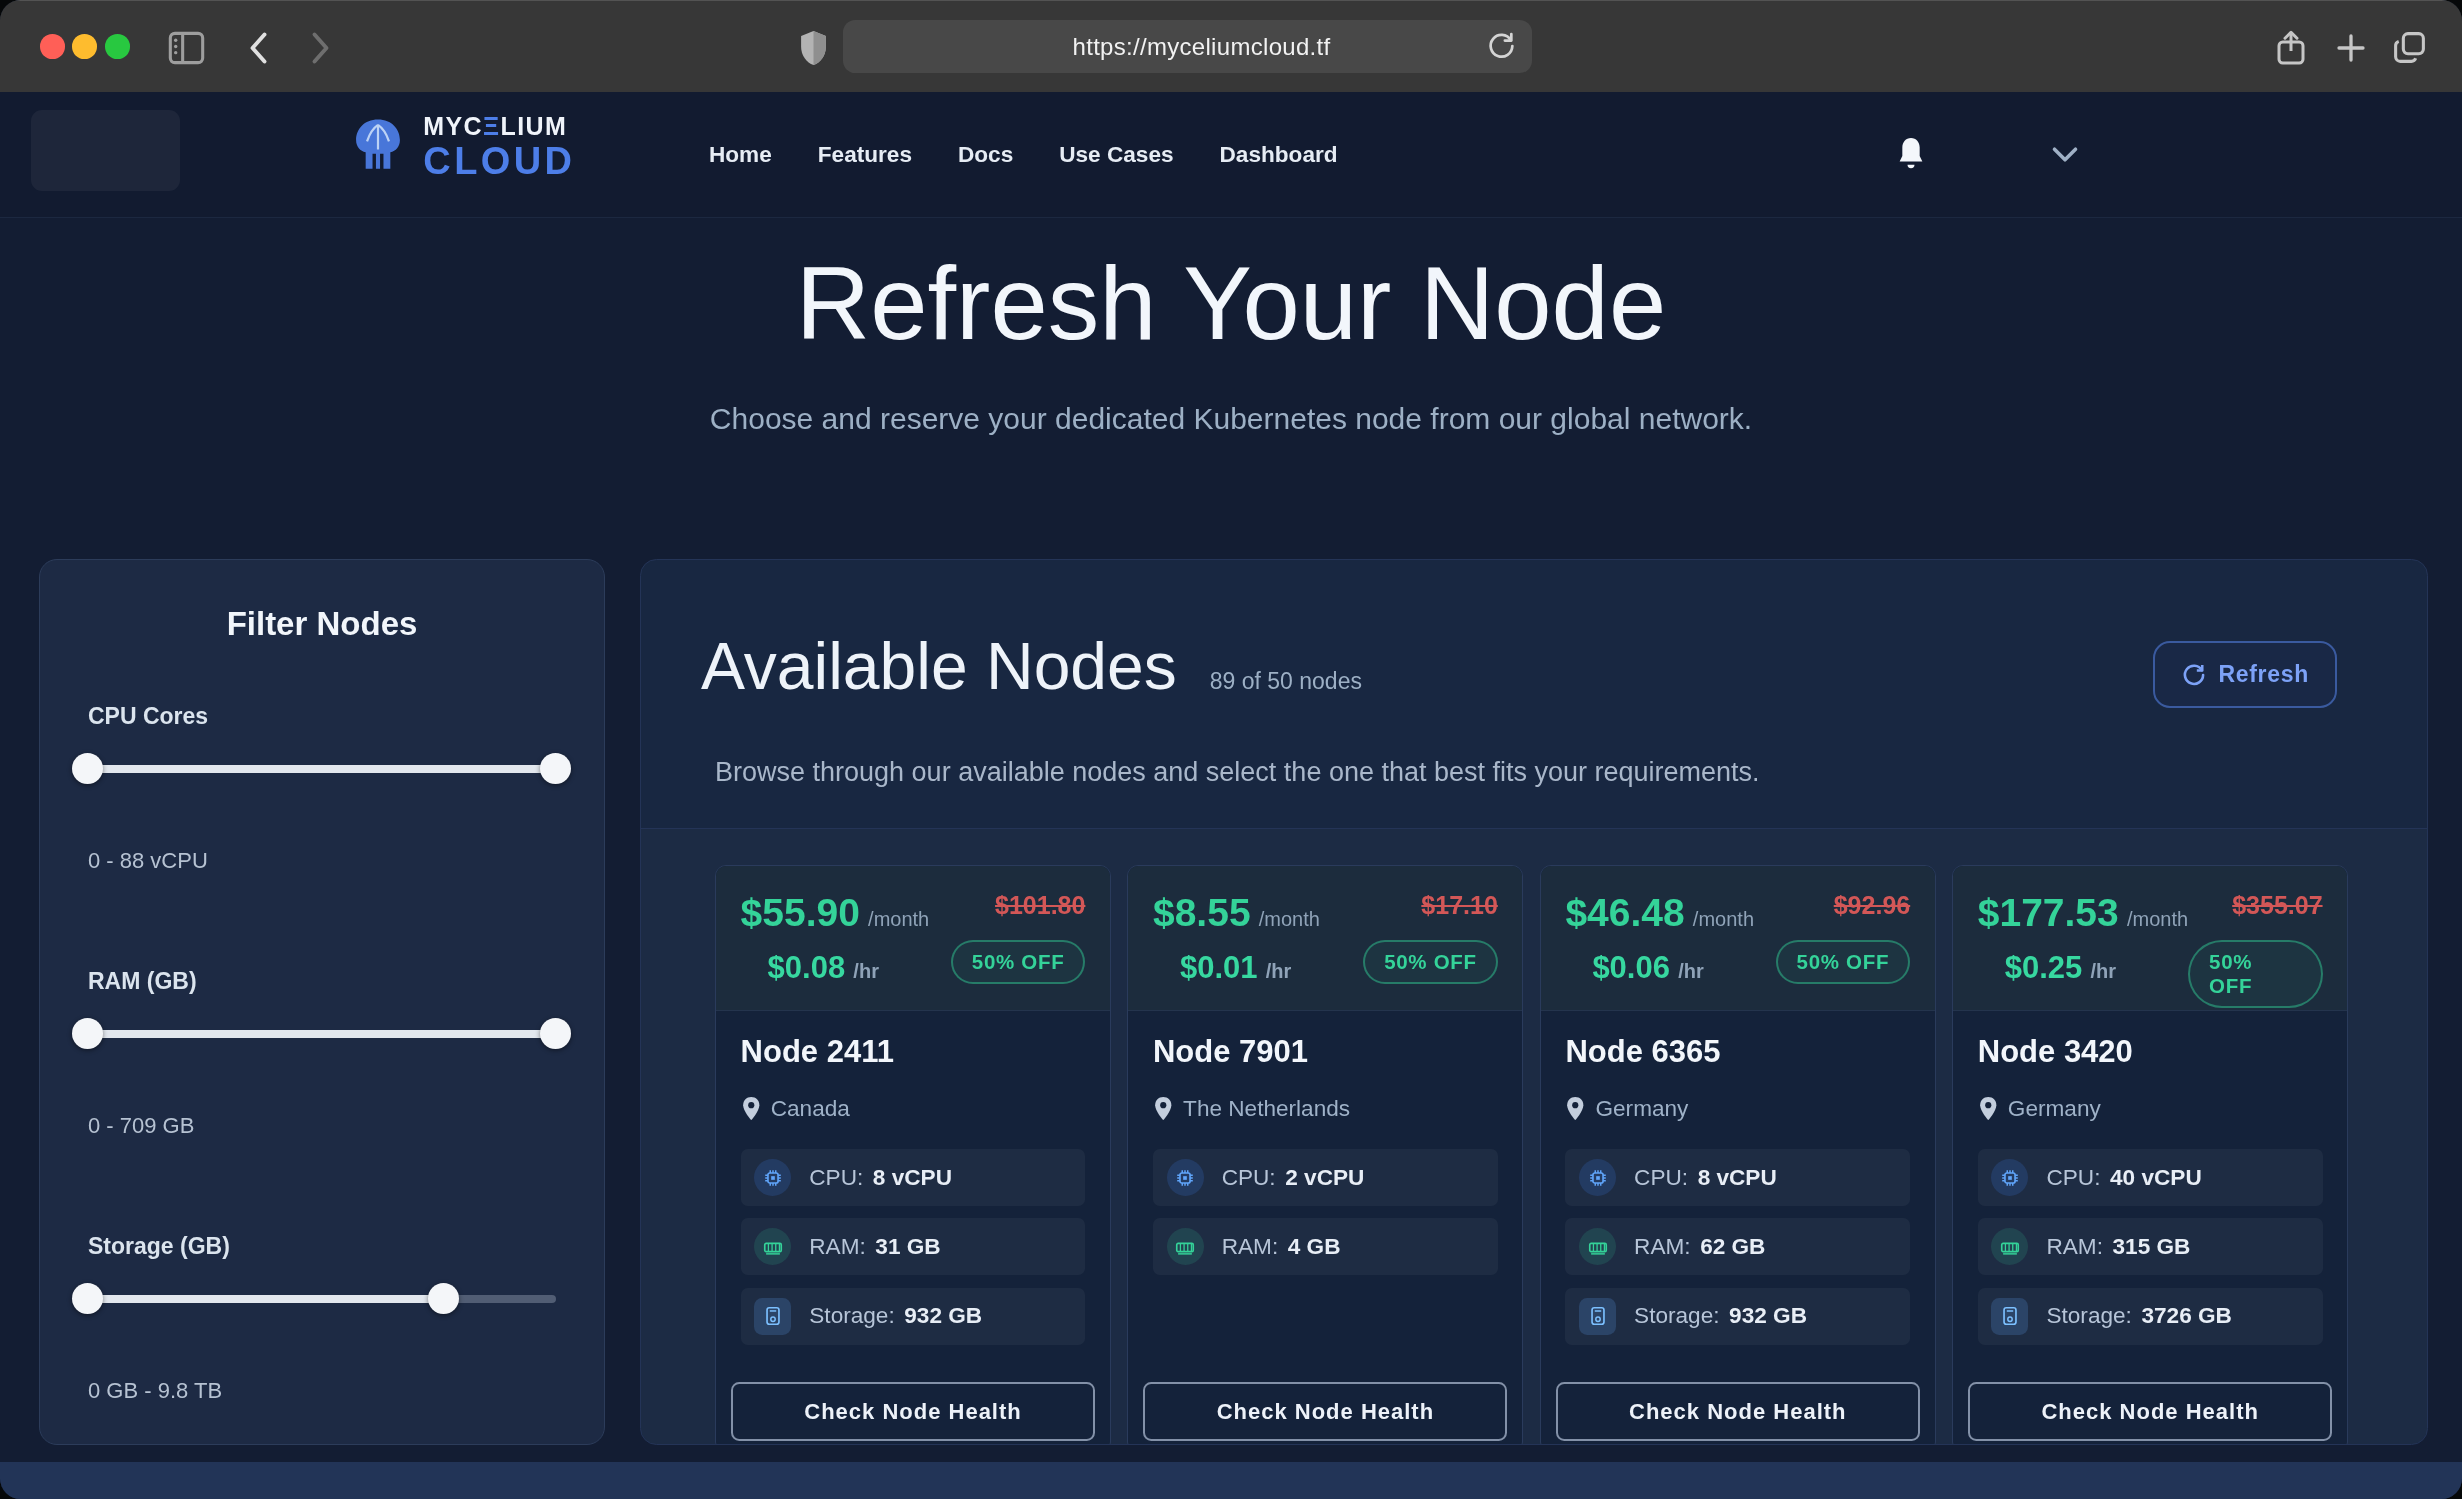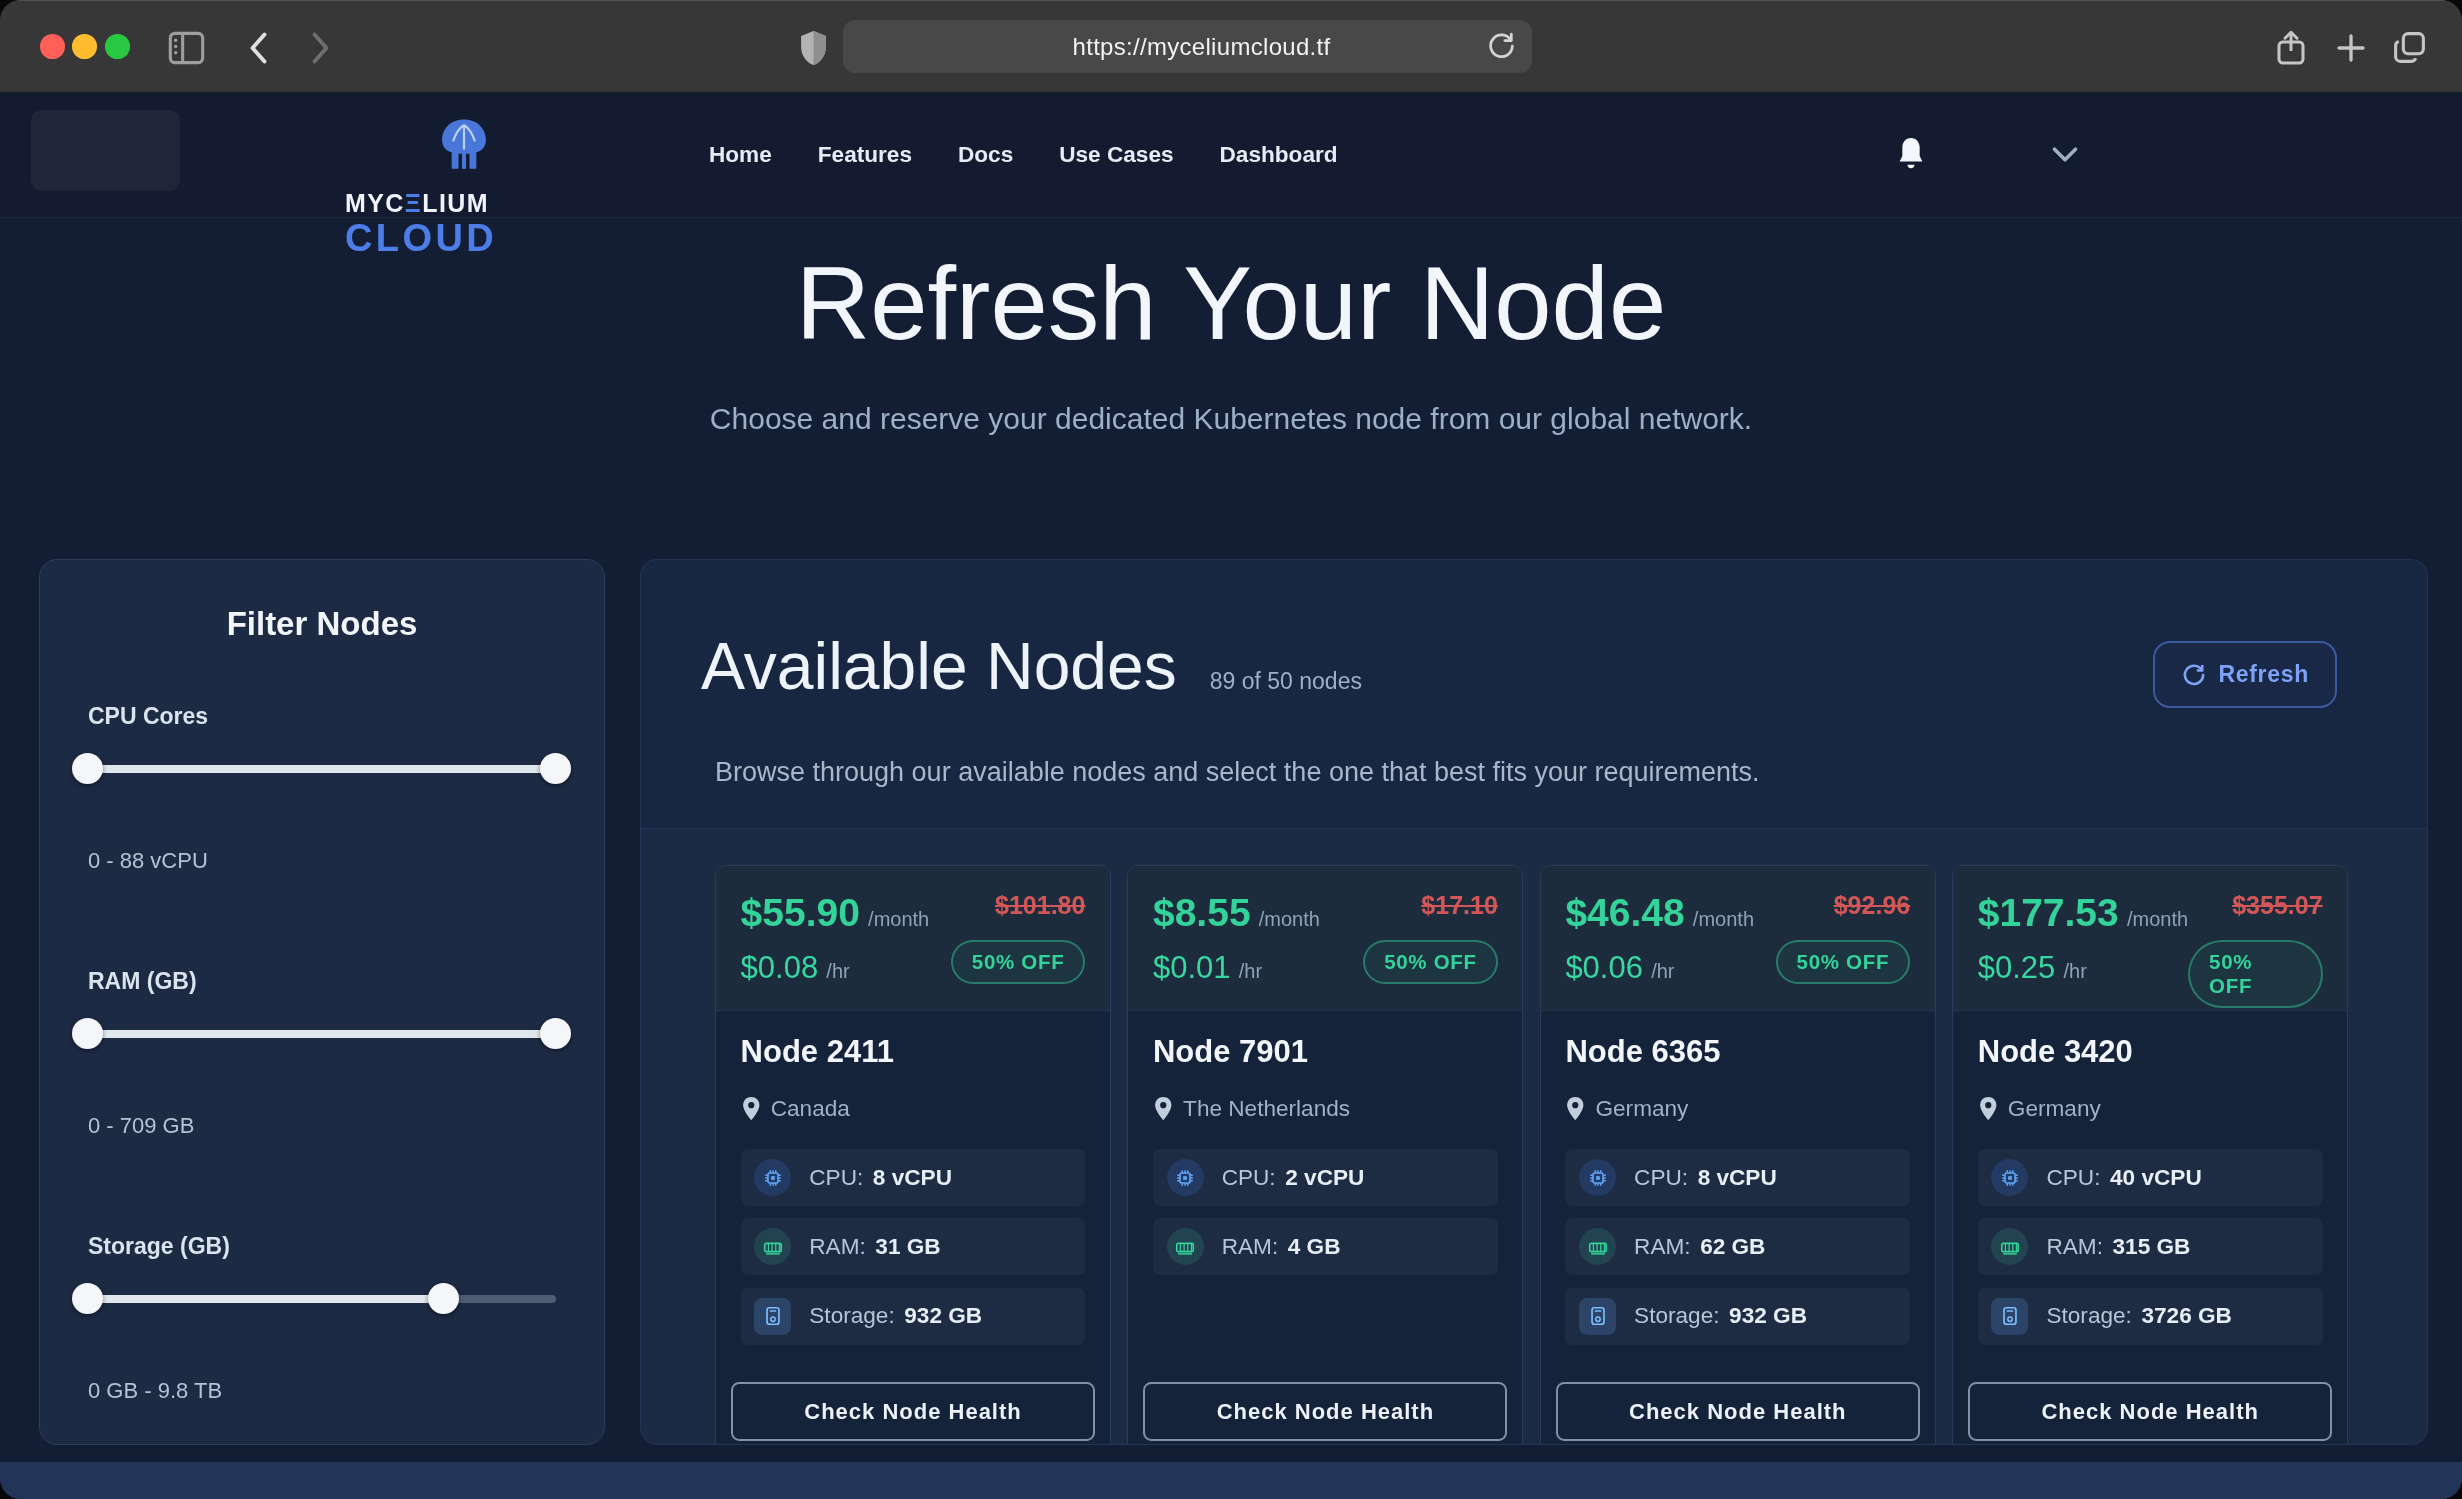--- a/index.html
+++ b/index.html
@@ -13,21 +13,21 @@
   .t-yellow{left:72px;background:#febc2e;}
   .t-green{left:105px;background:#28c840;}
   .chrome-ico{position:absolute;top:26px;width:41px;height:41px;display:flex;align-items:center;justify-content:center;}
   .urlbar{position:absolute;left:843px;top:19px;width:661px;height:53px;background:#484848;border-radius:12.3px;display:flex;align-items:center;justify-content:center;padding-left:28px;}
   .url-text{color:#f2f2f2;font-size:24px;letter-spacing:0.3px;}
   .urlbar .reload{position:absolute;right:15px;top:8.2px;}
 
   
   .nav{position:absolute;left:0;top:92px;right:0;height:125px;background:#121b30;border-bottom:1.4px solid #1c2840;}
   .nav-skeleton{position:absolute;left:31px;top:18px;width:149px;height:81px;border-radius:11px;background:rgba(255,255,255,.05);}
-  .brand{position:absolute;left:345px;top:22px;display:flex;align-items:flex-end;gap:12.3px;flex-direction:column;}
+  .brand{position:absolute;left:345px;top:22px;display:flex;align-items:flex-start;gap:12.3px;}
   .brand-text{display:flex;flex-direction:column;line-height:1;}
   .brand-top{font-size:25px;font-weight:bold;color:#f0f4fa;letter-spacing:1.4px;}
   .brand-top .e{color:#4d7ee8;}
   .brand-bottom{font-size:38px;font-weight:bold;color:#4d7ee8;letter-spacing:3.4px;margin-top:2.7px;}
   .nav-links{position:absolute;left:709px;top:0;height:125px;display:flex;align-items:center;gap:46px;}
   .nav-link{font-size:22.6px;font-weight:600;color:#e6ecf4;cursor:pointer;}
   .nav-bell{position:absolute;left:1892px;top:42px;}
   .nav-caret{position:absolute;left:2050px;top:53px;}
 
   
@@ -58,21 +58,21 @@
   .refresh-btn{position:absolute;right:90px;top:81px;display:flex;align-items:center;gap:11px;padding:18px 26px;border:2.1px solid #3a5a9f;border-radius:17px;background:rgba(40,70,140,.08);cursor:pointer;}
   .refresh-btn span{font-size:23px;font-weight:bold;color:#7da2f7;letter-spacing:0.7px;}
   .cards-zone{position:absolute;left:0;right:0;top:268px;bottom:0;border-top:1.4px solid #243457;background:rgba(148,163,184,.035);padding:36px 0 0 74px;display:flex;gap:16.4px;box-sizing:border-box;}
 
   
   .card{position:relative;width:396px;height:588px;background:#14223a;border:1.4px solid #2a3b5c;border-radius:11px;box-sizing:border-box;overflow:hidden;flex:0 0 auto;}
   .card-pricing{background:#1c2c3d;border-bottom:1.4px solid #24344d;padding:24.6px 24.6px 20.5px;display:flex;justify-content:space-between;box-sizing:border-box;height:145px;}
   .price-line{display:flex;align-items:baseline;}
   .price-month{font-size:39px;font-weight:bold;color:#34d399;}
   .per{font-size:20px;color:#8fa3b8;margin-left:8.2px;}
-  .price-hr{font-size:31px;font-weight:normal;color:#37d8a0;margin-top:15px;}
+  .price-hr{font-size:31px;font-weight:bold;color:#37d8a0;margin-top:15px;margin-left:27px;}
   .price-right{display:flex;flex-direction:column;align-items:flex-end;}
   .old-price{font-size:25px;font-weight:600;color:#d35757;text-decoration:line-through;}
   .discount{margin-top:20.5px;padding:8.2px 19px;border:2.1px solid rgba(52,211,153,.45);border-radius:683px;font-size:20.5px;font-weight:bold;color:#34d399;letter-spacing:0.7px;background:rgba(52,211,153,.05);}
   .card-body{padding:23px 24.6px 0;}
   .node-name{font-size:31px;font-weight:bold;color:#f2f6fb;}
   .loc-row{display:flex;align-items:center;gap:9.6px;margin-top:26px;}
   .loc-text{font-size:22.6px;color:#9fb2c8;}
   .specs{margin-top:27px;}
   .spec-row{display:flex;align-items:center;background:rgba(148,163,184,.08);border-radius:6.8px;padding:9.6px 13.7px;margin-bottom:12.3px;height:57px;box-sizing:border-box;}
   .spec-ico{width:37px;height:37px;border-radius:50%;display:flex;align-items:center;justify-content:center;flex:0 0 auto;}

